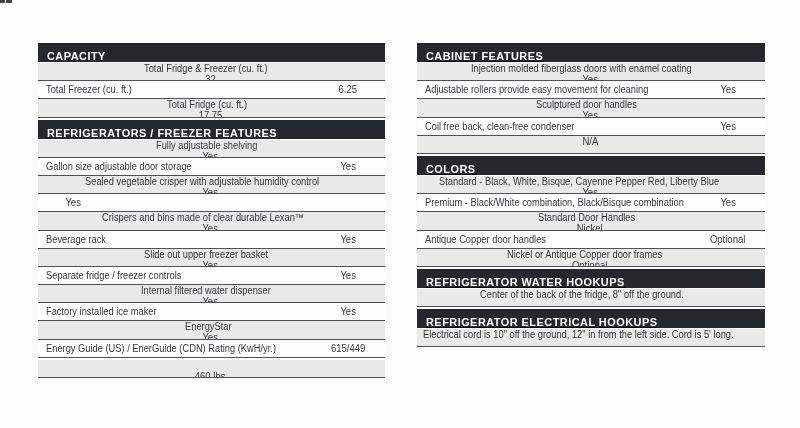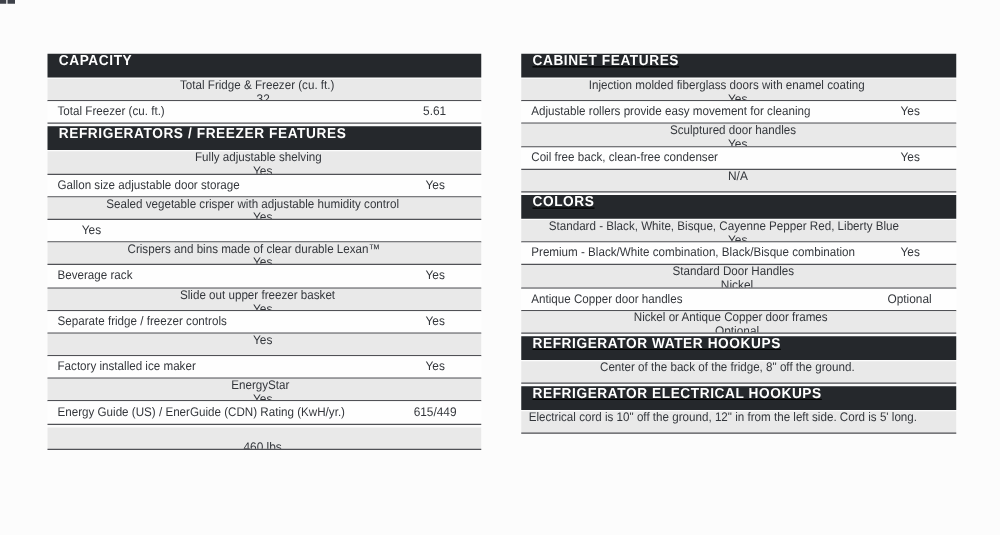--- a/index.html
+++ b/index.html
@@ -16,21 +16,21 @@
 
   .col { position: absolute; top: 43px; }
   #col-left  { left: 38px;  width: 347px; }
   #col-right { left: 417px; width: 348px; text-decoration: underline; }
 
   .sec { margin-bottom: 2px; }
   .sec-header {
     background: var(--header-bg, #25282c);
     color: var(--header-text, #fff);
     height: 19px;
-    display: flex; align-items: flex-start;
+    display: flex; align-items: flex-end;
     padding-left: 9px;
     margin-bottom: 1px;
   }
   .sec-header > span {
     font-weight: bold; font-size: 11.5px;
     letter-spacing: 0.5px;
     white-space: nowrap;
     display: inline-block;
     transform: scaleX(0.95); transform-origin: 0 50%;
   }
@@ -72,21 +72,25 @@
     <div class="sec">
       <div class="sec-header">
         <span>CAPACITY</span>
       </div>
       <div class="row alt">
         <div class="row-label"><span>Total Fridge &amp; Freezer (cu. ft.)</span></div>
         <div class="row-value"><span>32</span></div>
       </div>
       <div class="row">
         <div class="row-label"><span>Total Freezer (cu. ft.)</span></div>
-        <div class="row-value"><span>5.61</span></div>
+        <div class="row-value"><span>6.25</span></div>
+      </div>
+      <div class="row alt">
+        <div class="row-label"><span>Total Fridge (cu. ft.)</span></div>
+        <div class="row-value"><span>17.75</span></div>
       </div>
     </div>
     <div class="sec">
       <div class="sec-header">
         <span>REFRIGERATORS / FREEZER FEATURES</span>
       </div>
       <div class="row alt">
         <div class="row-label"><span>Fully adjustable shelving</span></div>
         <div class="row-value"><span>Yes</span></div>
       </div>
@@ -111,20 +115,21 @@
       </div>
       <div class="row alt">
         <div class="row-label"><span>Slide out upper freezer basket</span></div>
         <div class="row-value"><span>Yes</span></div>
       </div>
       <div class="row">
         <div class="row-label"><span>Separate fridge / freezer controls</span></div>
         <div class="row-value"><span>Yes</span></div>
       </div>
       <div class="row alt">
+        <div class="row-label"><span>Internal filtered water dispenser</span></div>
         <div class="row-value"><span>Yes</span></div>
       </div>
       <div class="row">
         <div class="row-label"><span>Factory installed ice maker</span></div>
         <div class="row-value"><span>Yes</span></div>
       </div>
       <div class="row alt">
         <div class="row-label"><span>EnergyStar</span></div>
         <div class="row-value"><span>Yes</span></div>
       </div>

